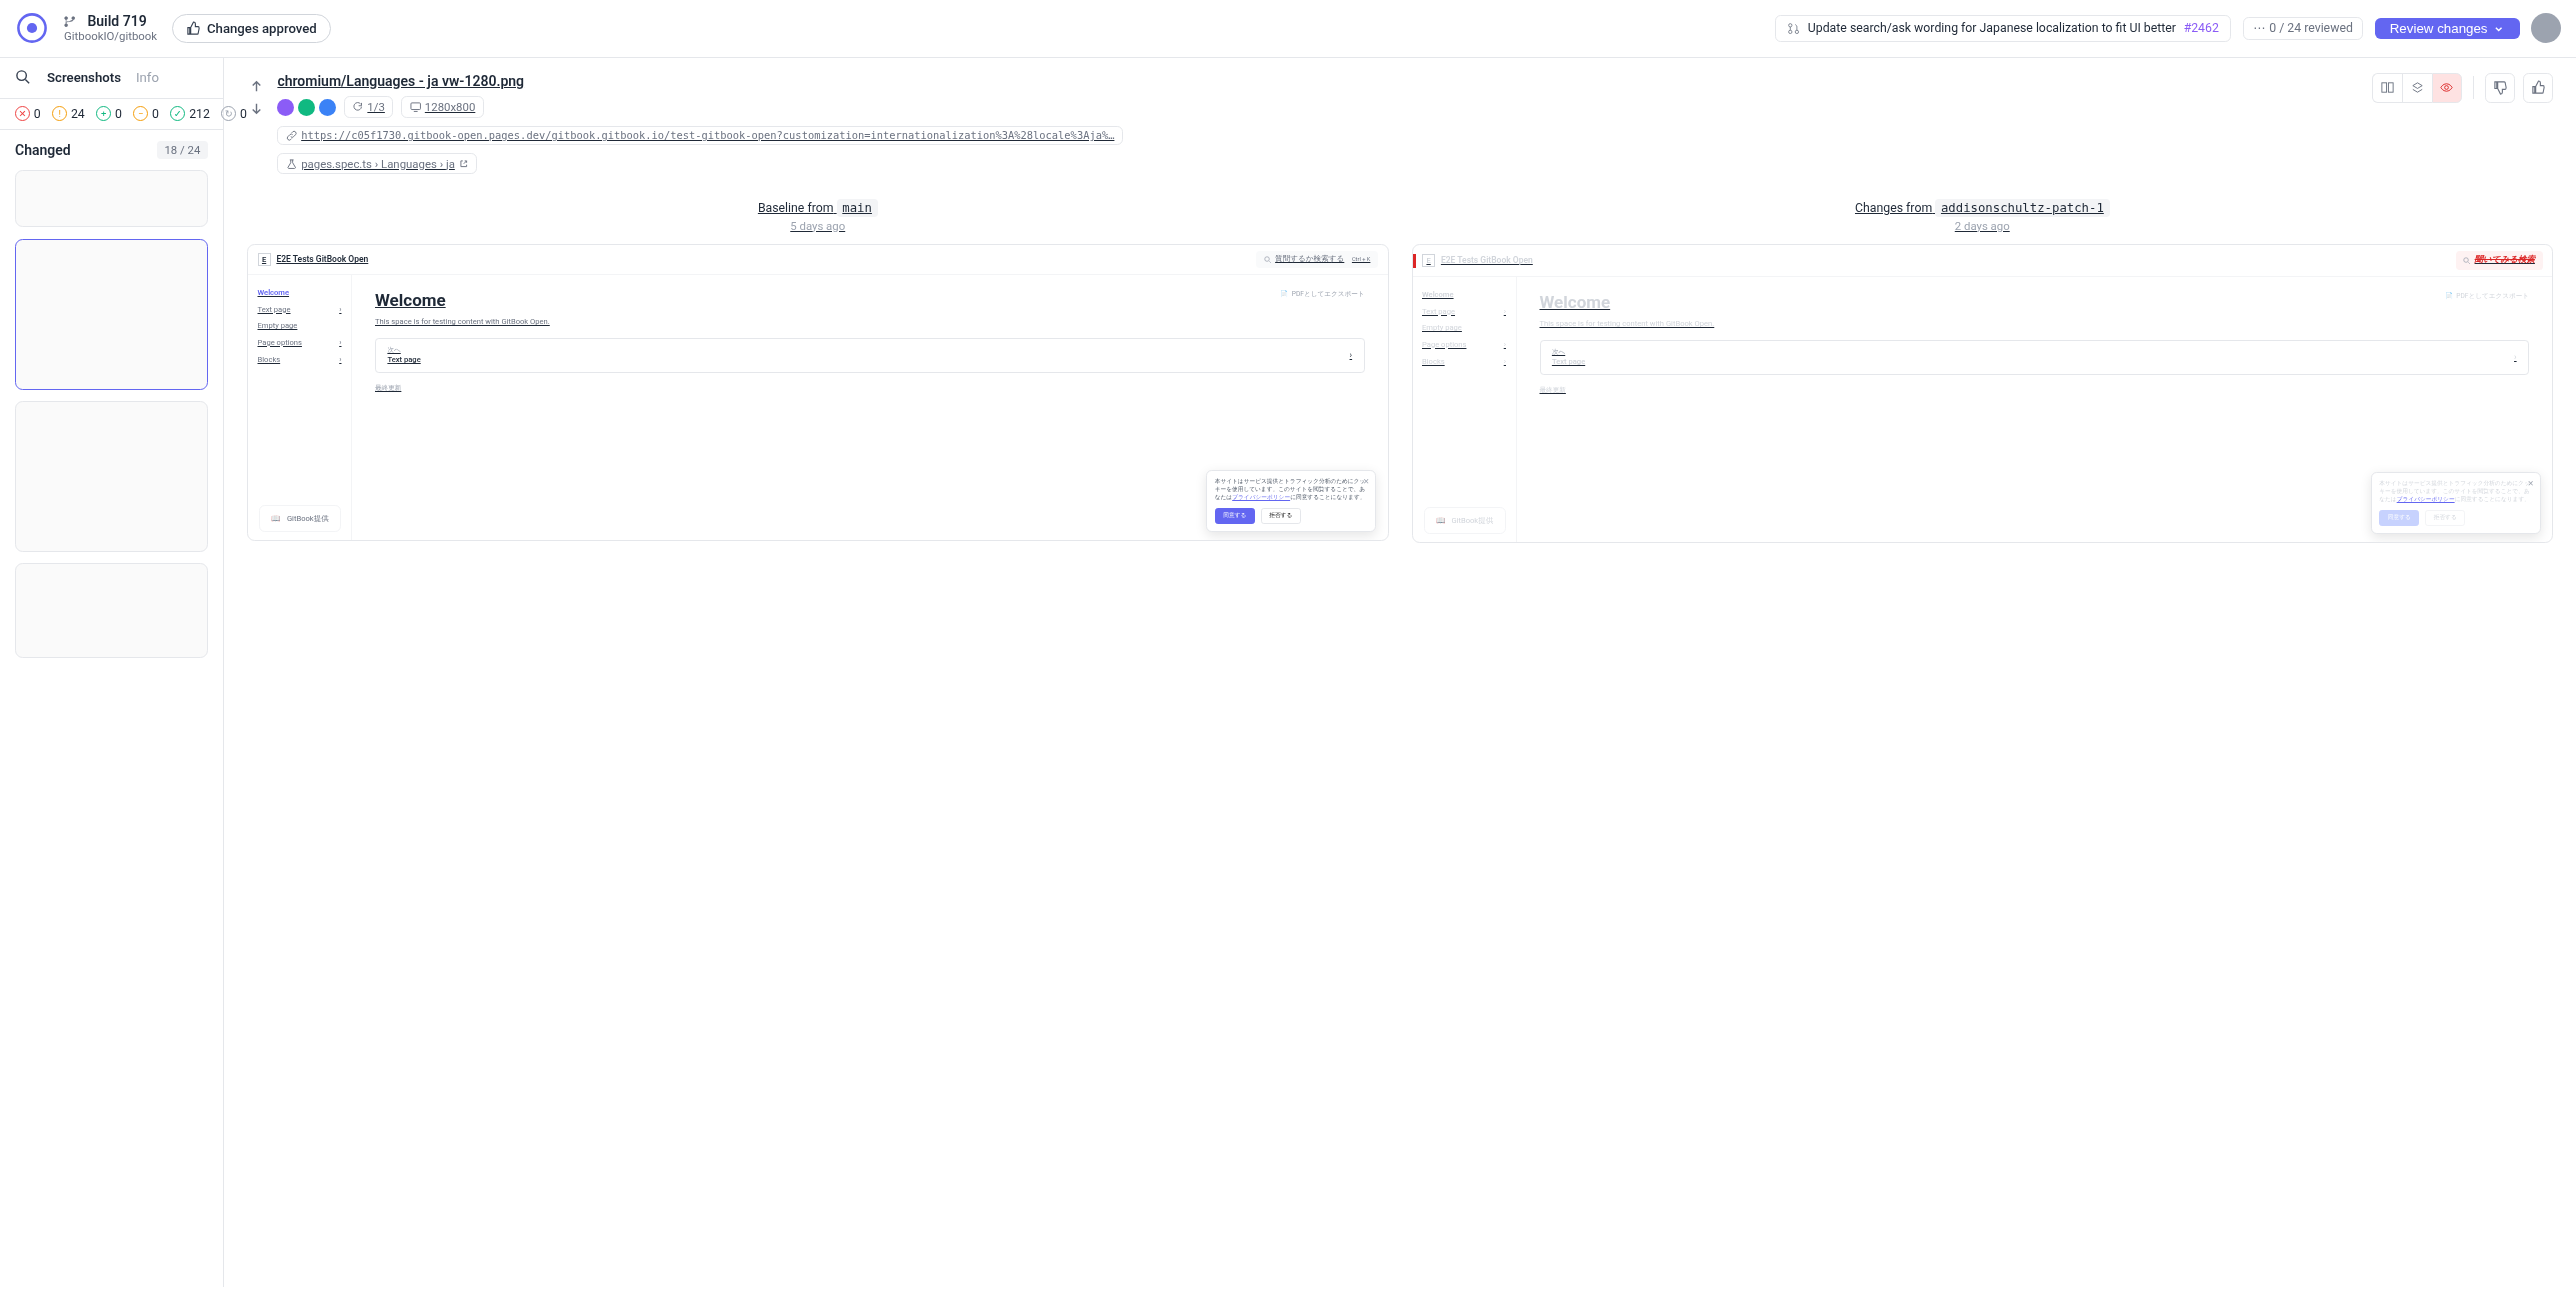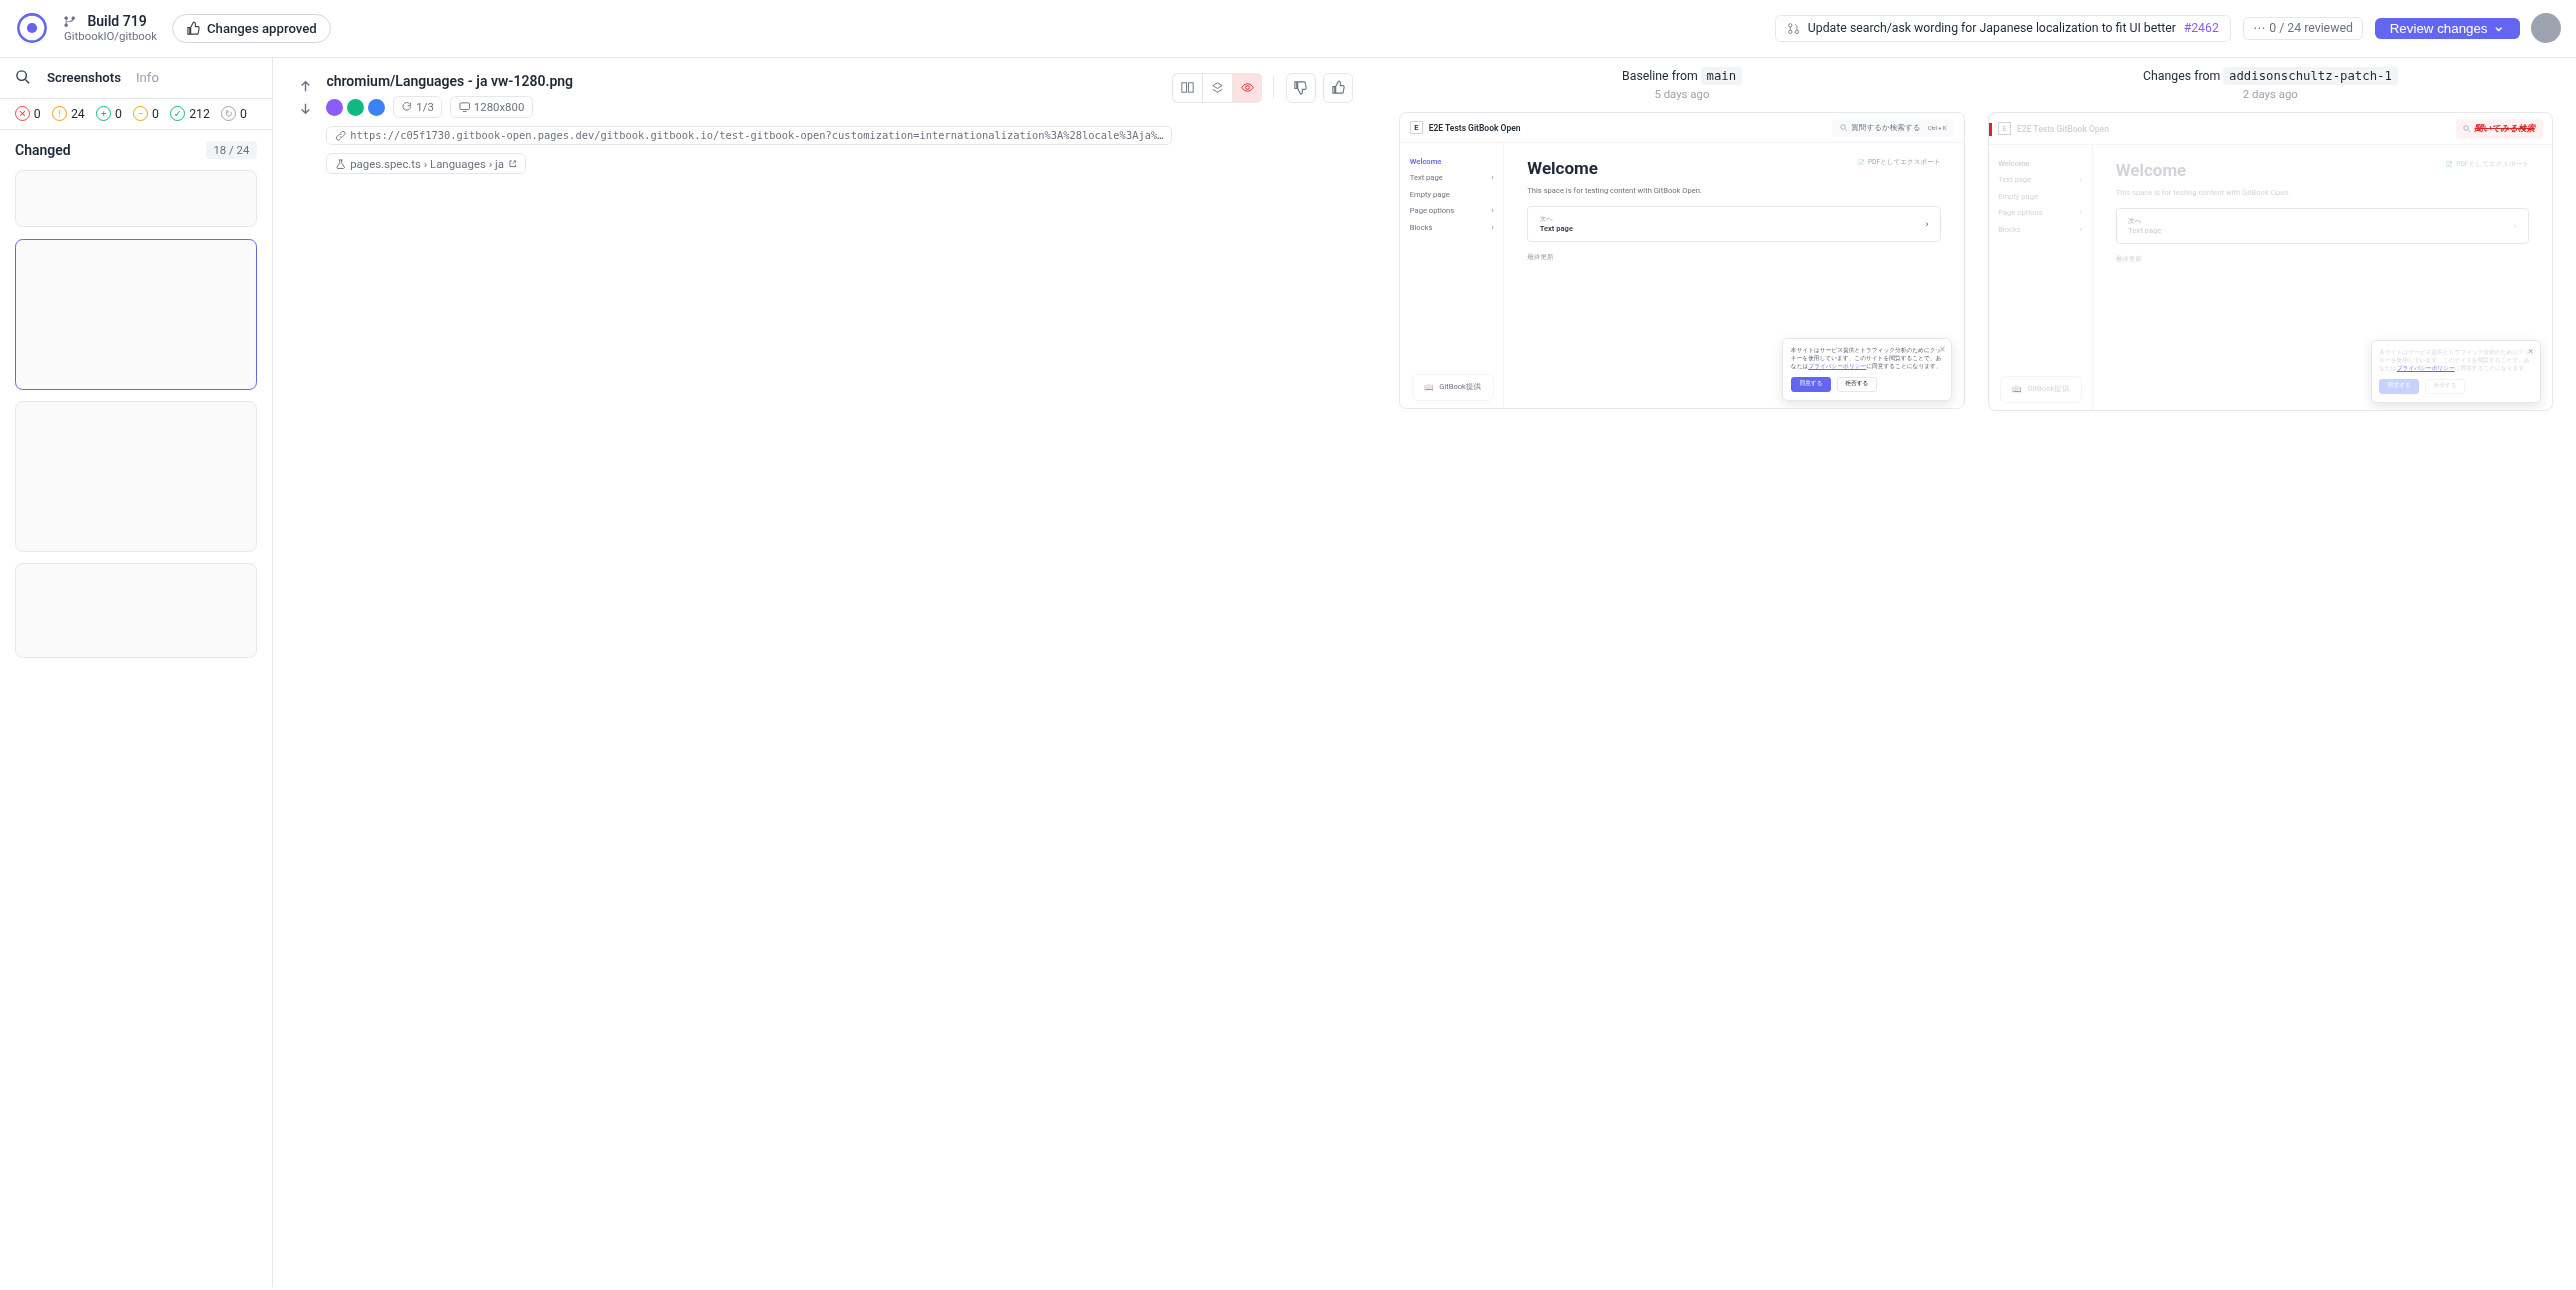--- a/index.html
+++ b/index.html
@@ -17,38 +17,38 @@
     .pr-pill { display: flex; align-items: center; gap: 7.6px; padding: 5.7px 11.4px; border: 0.9px solid #e5e7eb; border-radius: 5.7px; font-size: 12.3px; }
     .pr-number { color: #8b5cf6; }
     .review-badge { display: flex; align-items: center; gap: 3.8px; padding: 3.8px 9.5px; border: 0.9px solid #e5e7eb; border-radius: 5.7px; font-size: 12.3px; color: #6b7280; }
     .review-btn { background: #6366f1; color: #fff; border: none; padding: 3px 15px; border-radius: 5.7px; font-weight: 500; display: flex; align-items: center; gap: 5.7px; cursor: pointer; }
     .avatar { width: 30px; height: 30px; border-radius: 50%; background: #9ca3af; }
     
     
     .main { display: flex; height: calc(100vh - 61px); }
     
     
-    .sidebar { width: 273px; border-right: 0.9px solid #e5e7eb; display: flex; flex-direction: column; }
+    .sidebar { width: 224px; border-right: 0.9px solid #e5e7eb; display: flex; flex-direction: column; }
     .sidebar-header { display: flex; align-items: center; justify-content: space-between; padding: 11.4px 15px; border-bottom: 0.9px solid #e5e7eb; }
     .sidebar-tabs { display: flex; gap: 15px; align-items: center; }
     .sidebar-tab { font-weight: 600; cursor: pointer; }
     .sidebar-tab.inactive { color: #9ca3af; font-weight: 400; }
     .search-icon { width: 17px; height: 17px; }
     .stats-row { display: flex; align-items: center; gap: 11.4px; padding: 7.6px 15px; border-bottom: 0.9px solid #e5e7eb; font-size: 12.3px; }
     .stat { display: flex; align-items: center; gap: 3.8px; }
     .stat-icon { width: 15px; height: 15px; border-radius: 50%; display: flex; align-items: center; justify-content: center; font-size: 9.5px; }
     .changed-header { display: flex; align-items: center; justify-content: space-between; padding: 11.4px 15px; }
     .changed-label { font-weight: 600; font-size: 14px; }
     .changed-count { background: #f3f4f6; padding: 1.9px 7.6px; border-radius: 3.8px; font-size: 11.4px; color: #6b7280; }
     .thumbs { flex: 1; overflow-y: auto; padding: 0 15px; }
     .thumb { width: 100%; height: 151px; border: 0.9px solid #e5e7eb; border-radius: 7.6px; margin-bottom: 11.4px; background: #fafafa; position: relative; overflow: hidden; }
     .thumb.selected { border: 1.9px solid #6366f1; }
     
     
-    .content { flex: 1; display: flex; flex-direction: row; overflow: hidden; }
+    .content { flex: 1; display: flex; flex-direction: column; overflow: hidden; text-decoration: underline; }
     .content-header { padding: 15px 23px; display: flex; align-items: flex-start; justify-content: space-between; }
     .content-header-left { display: flex; gap: 11.4px; }
     .nav-arrows { display: flex; flex-direction: column; gap: 3.8px; padding-top: 3.8px; }
     .nav-arrow { width: 19px; height: 19px; cursor: pointer; color: #6b7280; }
     .file-info { display: flex; flex-direction: column; gap: 7.6px; }
     .file-name { font-weight: 600; font-size: 14px; }
     .file-meta { display: flex; gap: 7.6px; align-items: center; flex-wrap: wrap; }
     .meta-pill { display: flex; align-items: center; gap: 3.8px; padding: 2.8px 7.6px; border: 0.9px solid #e5e7eb; border-radius: 5.7px; font-size: 11.4px; color: #6b7280; }
     .meta-pill.url { max-width: 852px; font-family: monospace; font-size: 10.4px; }
     .browser-icons { display: flex; gap: 3.8px; }

